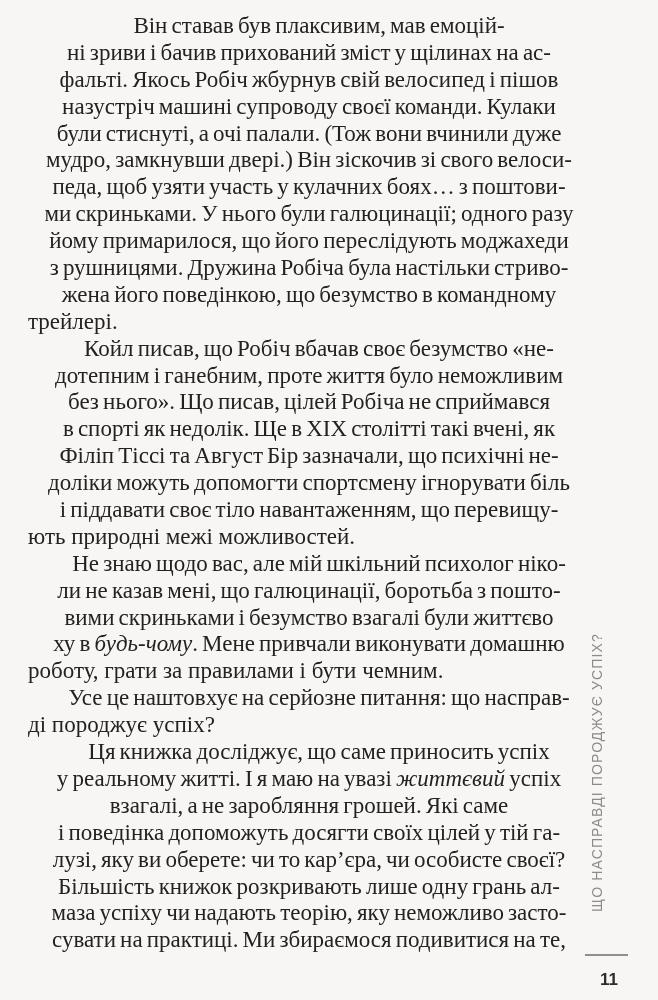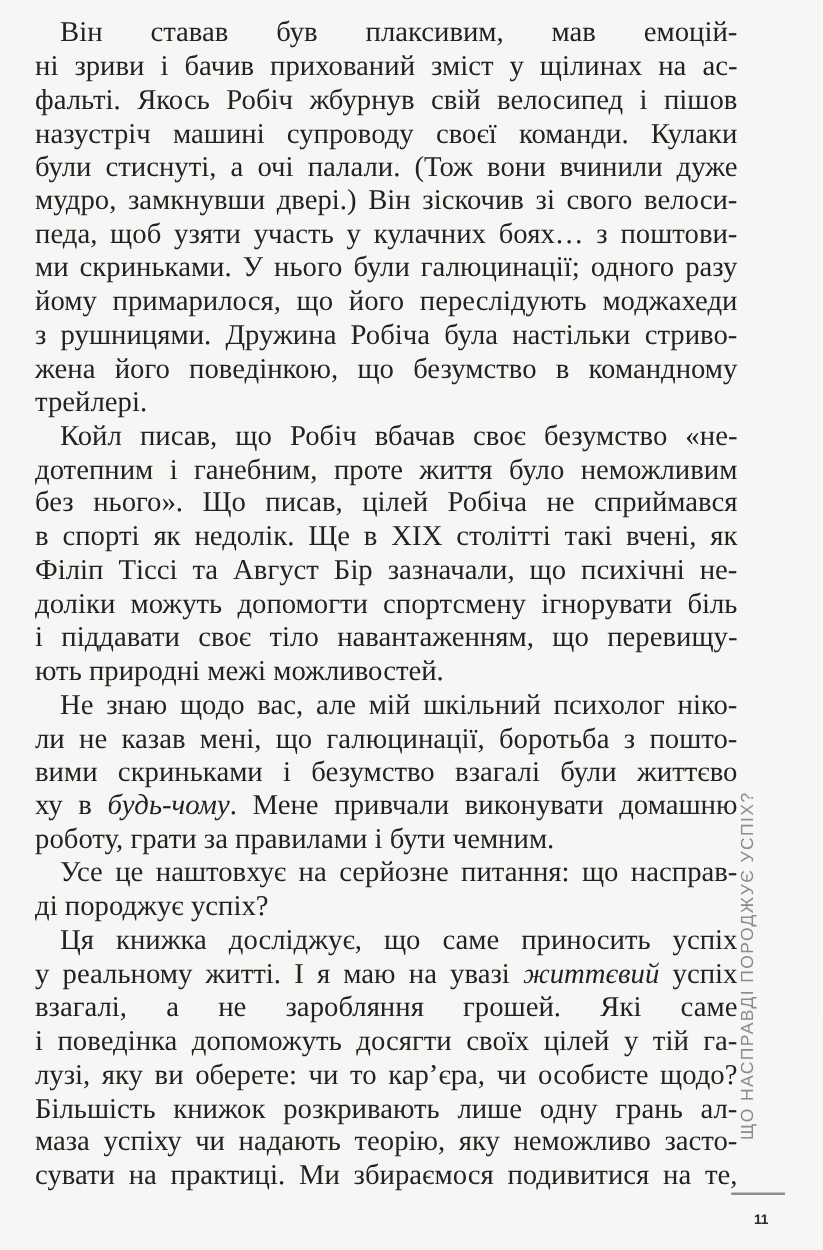--- a/index.html
+++ b/index.html
@@ -20,21 +20,21 @@
     position: absolute;
     left: 28px;
     top: 13px;
     width: 562px;
     font-size: 23px;
     line-height: 26.9px;
   }
   .paragraph { margin: 0; }
   .line {
     display: flex;
-    justify-content: space-between;
+    justify-content: center;
     column-gap: 0.18em;
     height: 26.9px;
     white-space: nowrap;
   }
   .line.first { padding-left: 20px; }
   .line.last { justify-content: flex-start; column-gap: 0.25em; text-align: center; }
   .w { flex: 0 0 auto; }
   .chapter-vertical {
     position: absolute;
     left: 607px;
@@ -57,21 +57,21 @@
     height: 1.5px;
     background: #8f8f8f;
   }
   .folio {
     position: absolute;
     left: 586px;
     top: 970px;
     width: 46px;
     text-align: center;
     font-family: "Liberation Sans", sans-serif;
-    font-size: 11px;
+    font-size: 17px;
     font-weight: 700;
     color: #2d2c2a;
   }
 </style>
 </head>
 <body>
 
 <div class="page">
   <div class="text-block" id="text-block">
       <div class="paragraph">
@@ -376,21 +376,21 @@
         <div class="line">
           <span class="w"><span>лузі,</span></span>
           <span class="w"><span>яку</span></span>
           <span class="w"><span>ви</span></span>
           <span class="w"><span>оберете:</span></span>
           <span class="w"><span>чи</span></span>
           <span class="w"><span>то</span></span>
           <span class="w"><span>кар’єра,</span></span>
           <span class="w"><span>чи</span></span>
           <span class="w"><span>особисте</span></span>
-          <span class="w"><span>щодо?</span></span>
+          <span class="w"><span>своєї?</span></span>
         </div>
         <div class="line">
           <span class="w"><span>Більшість</span></span>
           <span class="w"><span>книжок</span></span>
           <span class="w"><span>розкривають</span></span>
           <span class="w"><span>лише</span></span>
           <span class="w"><span>одну</span></span>
           <span class="w"><span>грань</span></span>
           <span class="w"><span>ал-</span></span>
         </div>

